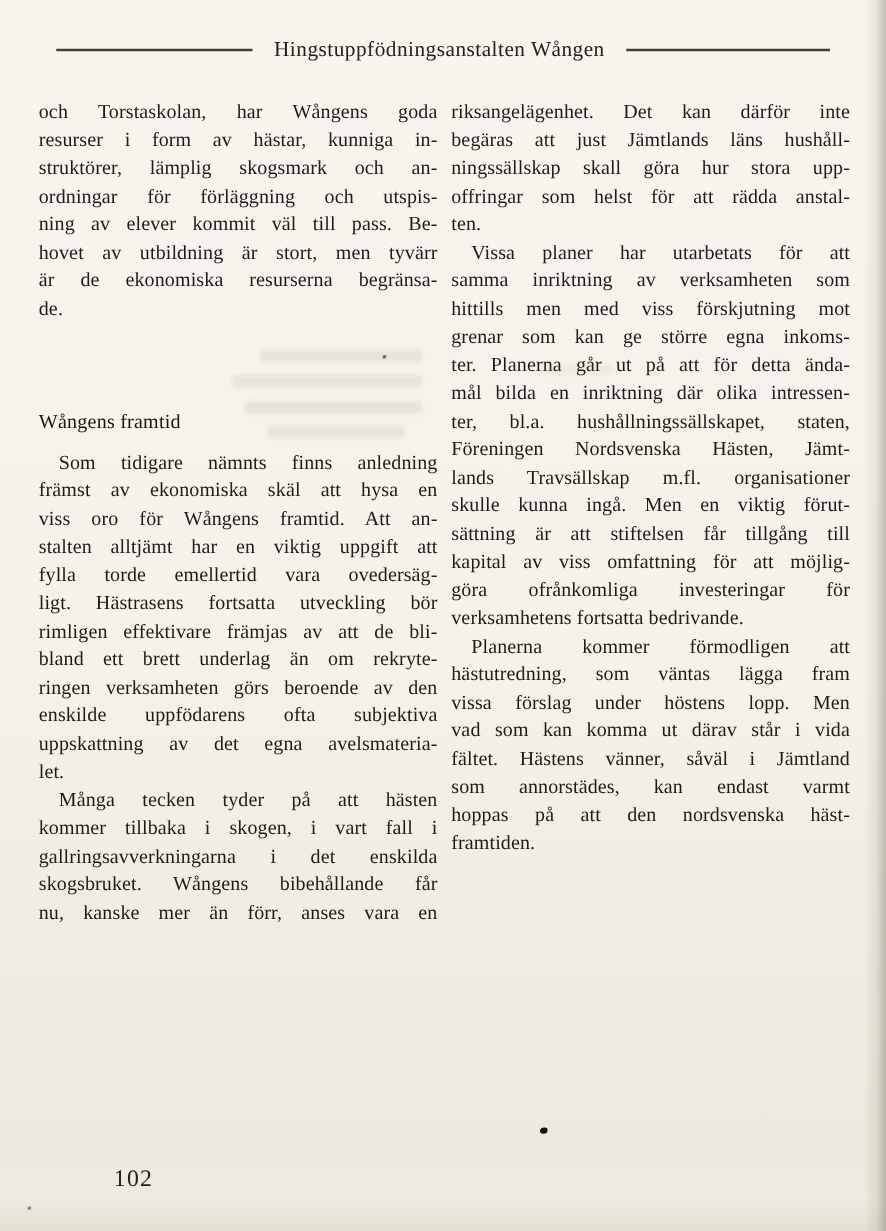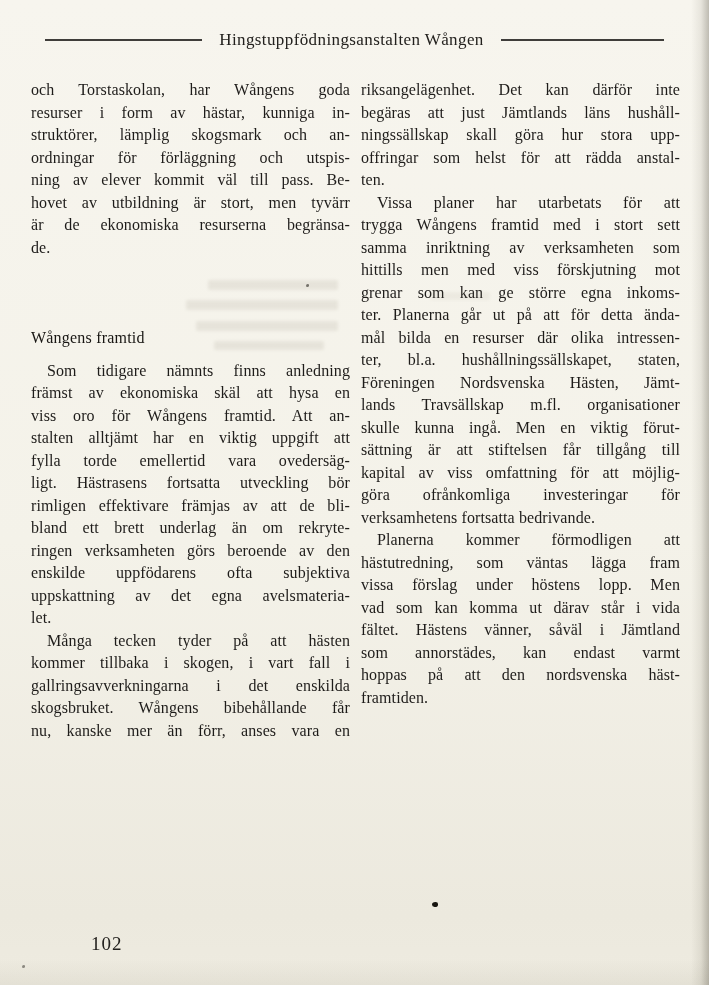--- a/index.html
+++ b/index.html
@@ -122,26 +122,25 @@
   <div class="col col-right" id="col-right">
       <div class="paragraph">
         <div class="line">riksangelägenhet. Det kan därför inte</div>
         <div class="line">begäras att just Jämtlands läns hushåll-</div>
         <div class="line">ningssällskap skall göra hur stora upp-</div>
         <div class="line">offringar som helst för att rädda anstal-</div>
         <div class="line lastline">ten.</div>
       </div>
       <div class="paragraph">
         <div class="line indent">Vissa planer har utarbetats för att</div>
-        <div class="line">trygga Wångens framtid med i stort sett</div>
         <div class="line">samma inriktning av verksamheten som</div>
         <div class="line">hittills men med viss förskjutning mot</div>
         <div class="line">grenar som kan ge större egna inkoms-</div>
         <div class="line">ter. Planerna går ut på att för detta ända-</div>
-        <div class="line">mål bilda en resurser där olika intressen-</div>
+        <div class="line">mål bilda en inriktning där olika intressen-</div>
         <div class="line">ter, bl.a. hushållningssällskapet, staten,</div>
         <div class="line">Föreningen Nordsvenska Hästen, Jämt-</div>
         <div class="line">lands Travsällskap m.fl. organisationer</div>
         <div class="line">skulle kunna ingå. Men en viktig förut-</div>
         <div class="line">sättning är att stiftelsen får tillgång till</div>
         <div class="line">kapital av viss omfattning för att möjlig-</div>
         <div class="line">göra ofrånkomliga investeringar för</div>
         <div class="line lastline">verksamhetens fortsatta bedrivande.</div>
       </div>
       <div class="paragraph">

